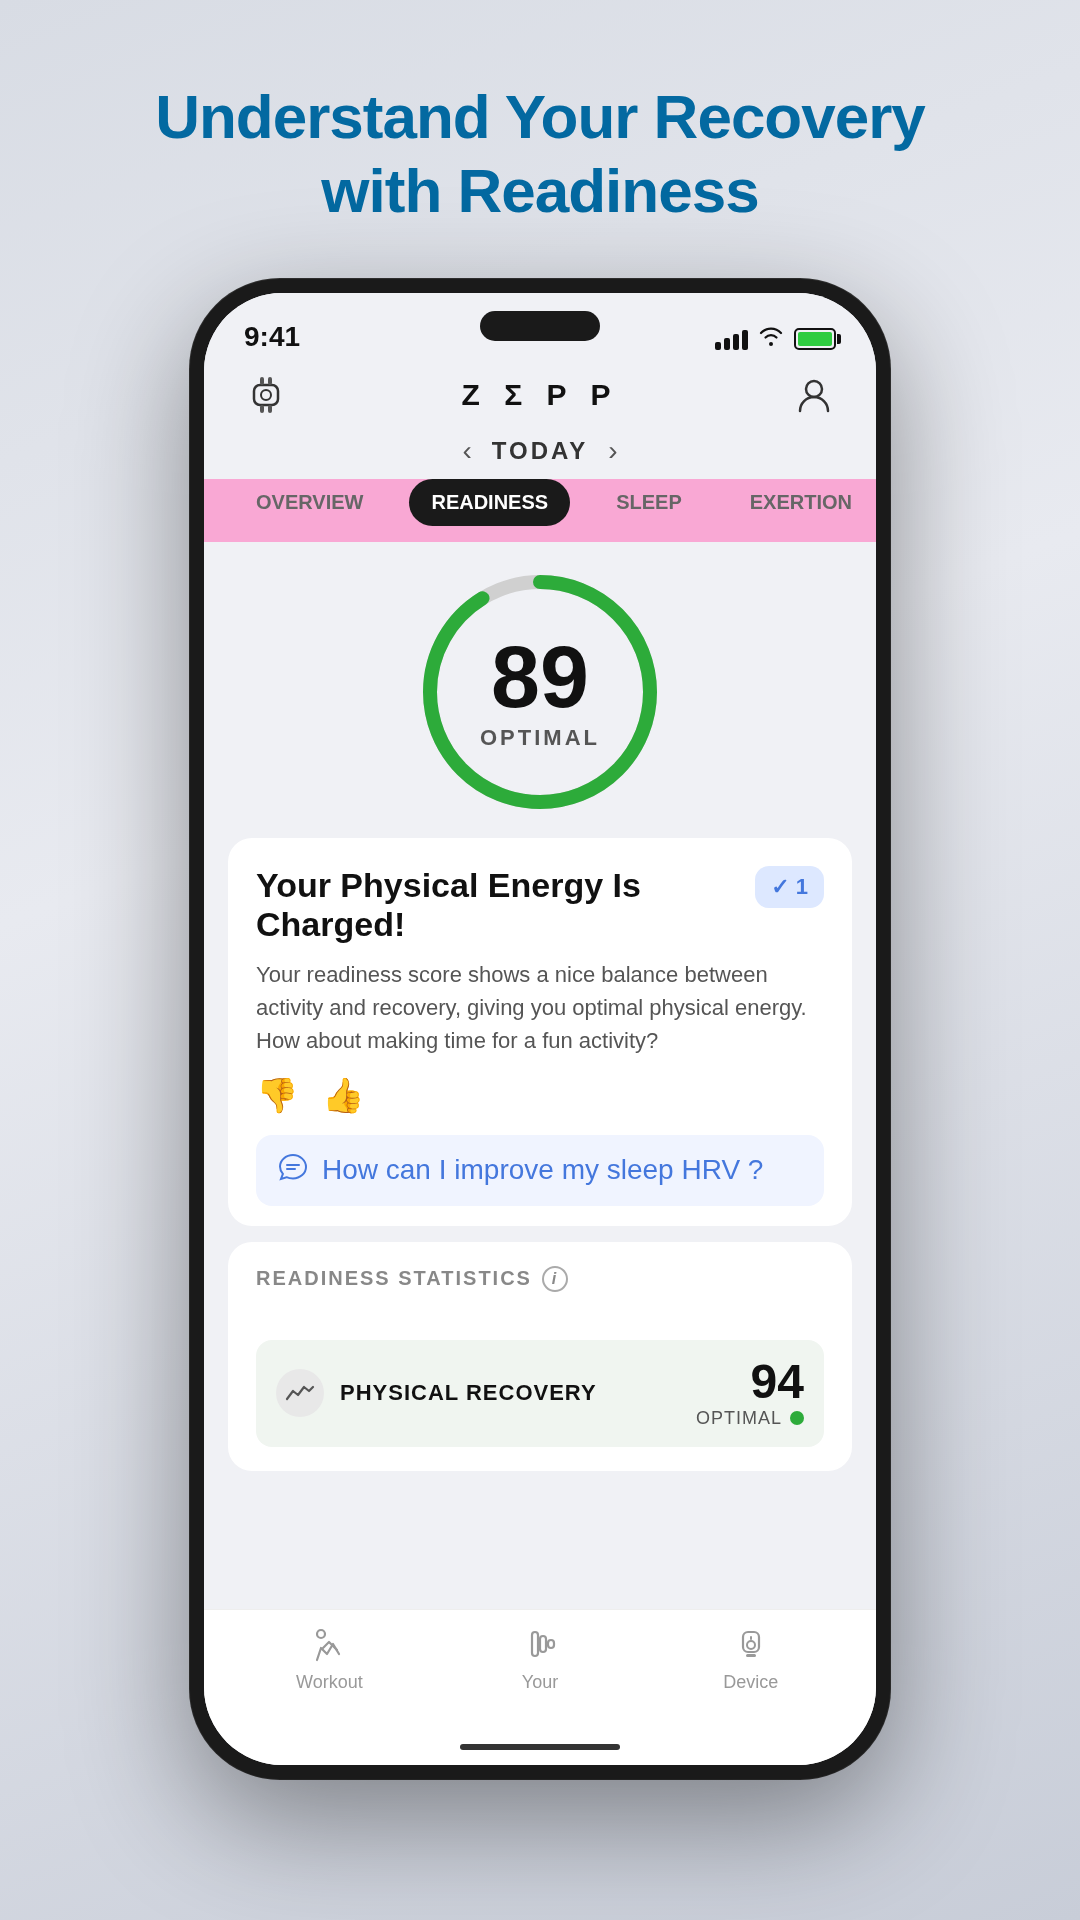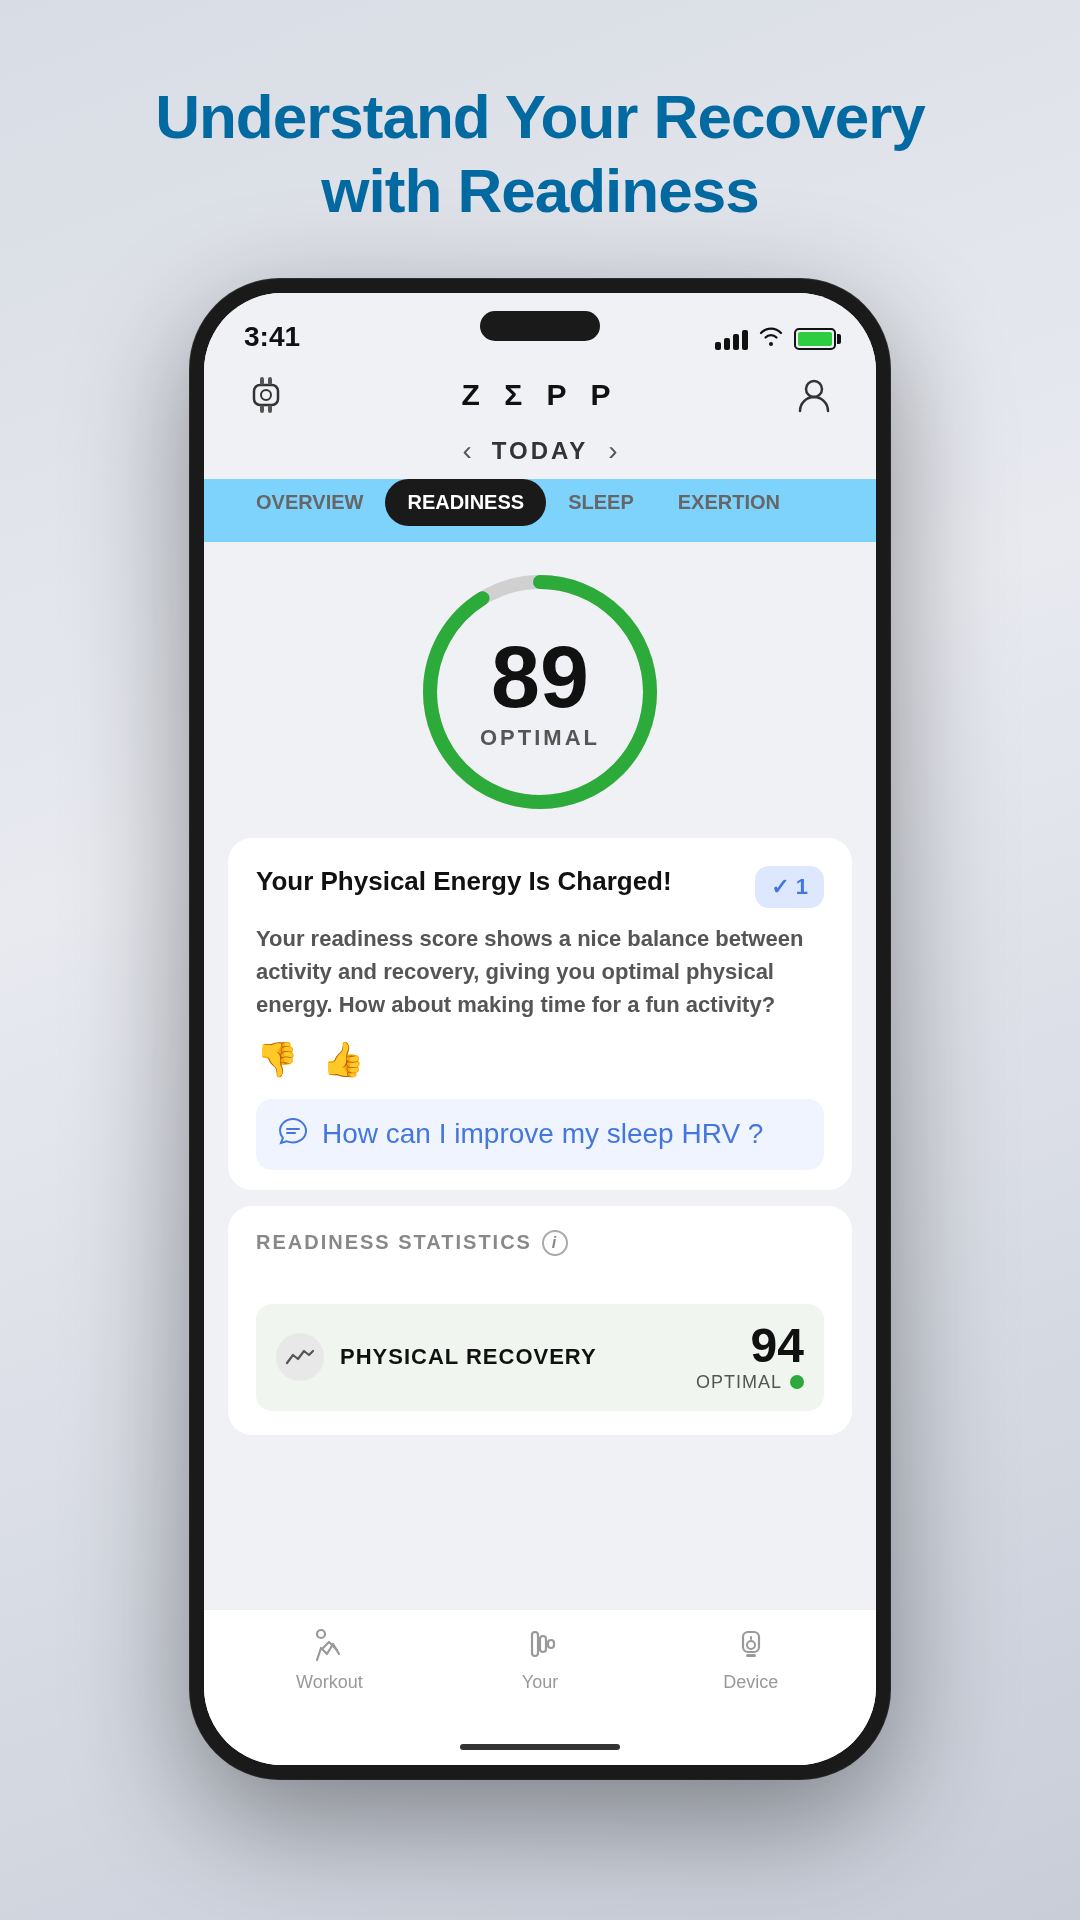--- a/index.html
+++ b/index.html
@@ -183,23 +183,23 @@
       font-size: 24px;
       font-weight: 600;
       color: #333;
       letter-spacing: 3px;
     }
 
     
     .tabs-bar {
       display: flex;
       align-items: center;
-      gap: 0;
+      gap: 24px;
       padding: 0 30px 16px;
-      background: #7dd3fc;
+      background: #f9a8d4;
       flex-shrink: 0;
     }
 
     .tab-item {
       padding: 12px 22px;
       border-radius: 50px;
       font-size: 20px;
       font-weight: 600;
       color: #666;
       cursor: pointer;
@@ -297,21 +297,21 @@
     }
 
     .card-header {
       display: flex;
       align-items: flex-start;
       justify-content: space-between;
       margin-bottom: 14px;
     }
 
     .card-title {
-      font-size: 26px;
+      font-size: 34px;
       font-weight: 700;
       color: #111;
     }
 
     .badge {
       background: #dde8ff;
       border-radius: 14px;
       padding: 8px 16px;
       display: flex;
       align-items: center;
@@ -320,21 +320,20 @@
       font-weight: 600;
       color: #4477dd;
       flex-shrink: 0;
     }
 
     .card-body {
       font-size: 22px;
       color: #555;
       line-height: 1.5;
       margin-bottom: 18px;
-      font-weight: bold;
     }
 
     .feedback-icons {
       display: flex;
       gap: 24px;
       align-items: center;
       margin-bottom: 20px;
     }
 
     .thumb-icon {
@@ -513,21 +512,21 @@
 <h1 class="page-title">
   <span>Understand Your Recovery</span><br>
   <span>with Readiness</span>
 </h1>
 
 <div class="phone-shell">
   <div class="phone-screen">
     <div class="dynamic-island"></div>
 
     <div class="status-bar">
-      <span class="status-time">3:41</span>
+      <span class="status-time">9:41</span>
       <div class="status-icons">
         <div class="signal-bars">
           <div class="signal-bar" style="height:8px"></div>
           <div class="signal-bar" style="height:12px"></div>
           <div class="signal-bar" style="height:16px"></div>
           <div class="signal-bar" style="height:20px"></div>
         </div>
         <span class="wifi-icon">
           <svg width="26" height="22" viewBox="0 0 26 22">
             <path d="M13 17a2 2 0 1 1 0 4 2 2 0 0 1 0-4z" fill="#111"></path>

